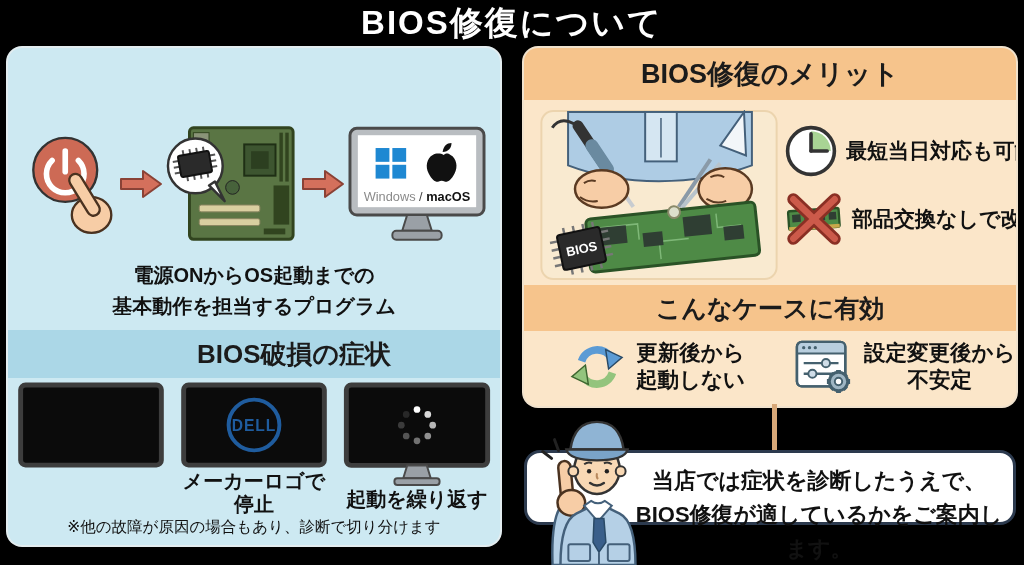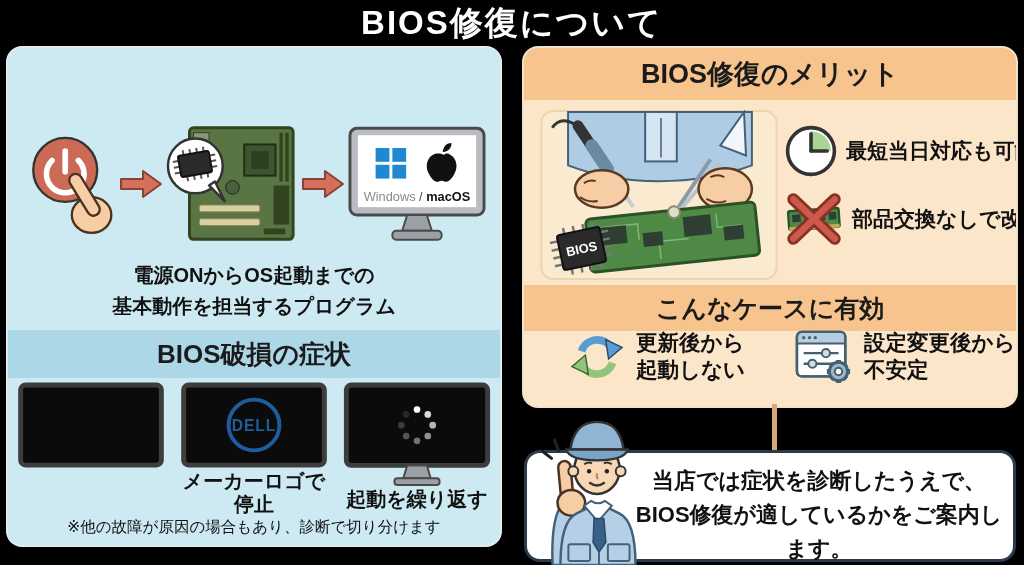--- a/index.html
+++ b/index.html
@@ -12,36 +12,36 @@
   .left-panel{left:8px;top:48px;width:492px;height:497px;background:#cde9f2;box-shadow:0 0 0 2px #e3edf0;}
   .right-panel{left:524px;top:48px;width:492px;height:358px;background:#fbe6c9;box-shadow:0 0 0 2px #f0e2cd;}
   .band{width:100%;text-align:center;font-weight:bold;color:#1b1b1b;}
   .lp-header,.rp-header{height:52px;font-size:27px;line-height:52px;}
   .lp-header{background:#abd7e7;}
   .rp-header{background:#f6c48c;}
   .flow-row{position:absolute;top:62px;left:0;width:100%;height:148px;display:flex;
             align-items:center;justify-content:center;gap:3px;}
   .bios-desc{position:absolute;top:212px;width:100%;text-align:center;font-size:20px;
              font-weight:bold;line-height:31px;}
-  .symptoms-header{position:absolute;top:282px;height:48px;background:#abd7e7;font-size:26px;line-height:48px;}
+  .symptoms-header{position:absolute;top:282px;height:48px;background:#abd7e7;font-size:26px;line-height:48px;padding-left:40px;}
   .monitors-row{position:absolute;top:334px;left:4px;width:484px;display:flex;justify-content:space-between;}
   .symptom-col{width:158px;display:flex;flex-direction:column;align-items:center;}
   .symptom-label{margin-top:2px;font-size:20px;font-weight:bold;line-height:23px;text-align:center;}
   .footnote{position:absolute;top:469px;width:100%;text-align:center;font-size:15.5px;font-weight:normal;}
   .illustration{position:absolute;left:16px;top:62px;}
   .merit-item{position:absolute;left:260px;display:flex;align-items:center;gap:8px;white-space:nowrap;}
   .merit-1{top:76px;} .merit-2{top:144px;}
   .merit-label{font-size:21px;font-weight:bold;}
   .cases-header{position:absolute;top:237px;height:46px;background:#f6c48c;font-size:25px;line-height:46px;}
-  .cases-row{position:absolute;top:280px;left:0;width:100%;display:flex;}
+  .cases-row{position:absolute;top:290px;left:0;width:100%;display:flex;text-align:center;}
   .case-item{display:flex;align-items:center;gap:10px;}
   .case-1{margin-left:44px;width:210px;} .case-2{margin-left:16px;}
   .case-label{font-size:21.5px;font-weight:bold;line-height:27px;}
   .connector{position:absolute;left:772px;top:404px;width:5px;height:49px;background:#d8a878;}
-  .note-box{position:absolute;left:524px;top:450px;width:492px;height:112px;background:#fff;
+  .note-box{position:absolute;left:524px;top:450px;width:492px;height:75px;background:#fff;
             border:3px solid #2c3a4e;border-radius:16px;box-sizing:border-box;z-index:2;}
   .note-text{position:absolute;left:104px;right:6px;top:11px;text-align:center;font-size:22px;
              font-weight:bold;line-height:34px;color:#111;}
   .technician{position:absolute;left:526px;top:412px;z-index:3;}
   svg{display:block;}
 </style>
 </head>
 <body>
 
 <div id="stage">

